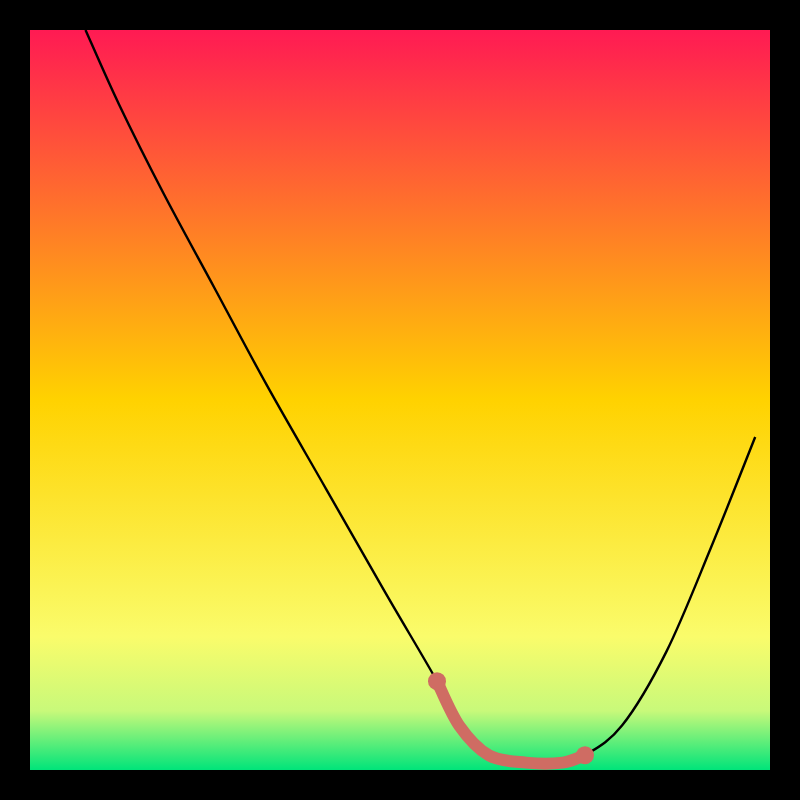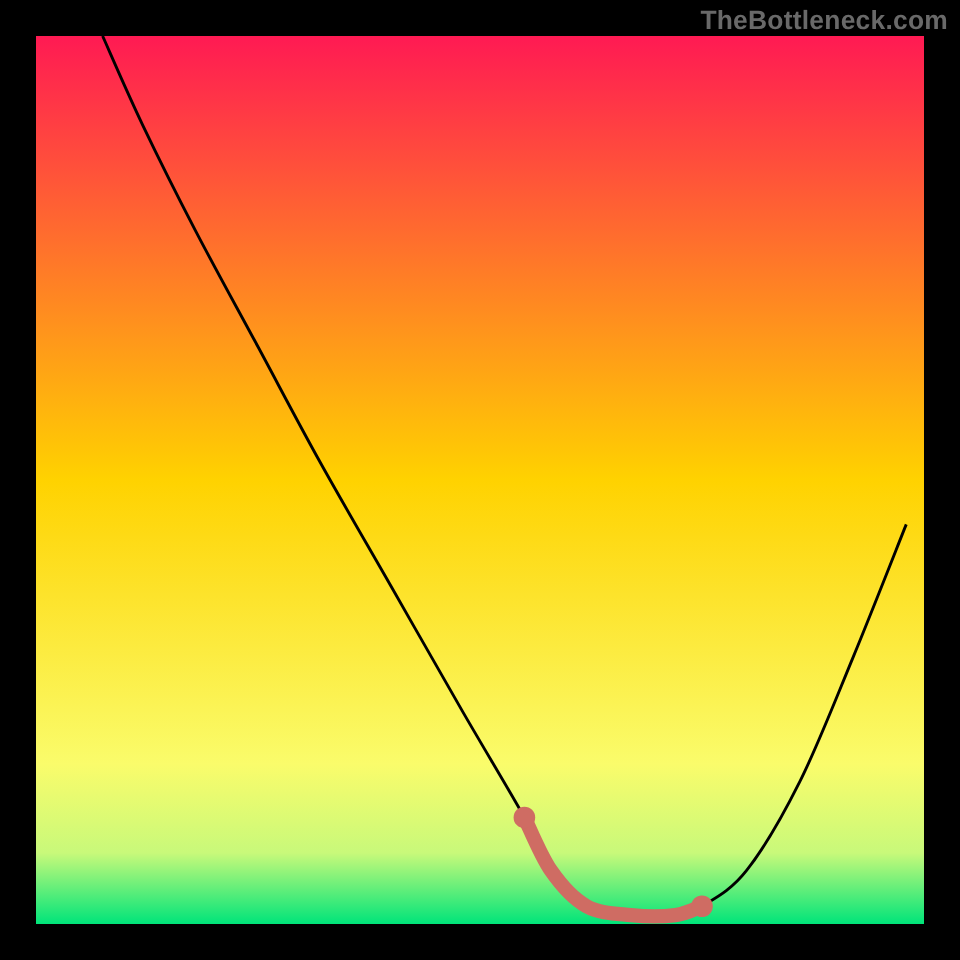--- a/index.html
+++ b/index.html
@@ -32,21 +32,20 @@
     top: 30px;
     width: 740px;
     height: 740px;
   }
 </style>
 </head>
 <body>
 
 <div class="stage">
 
-  <div class="attribution">TheBottleneck.com</div>
 
   <svg class="plot" viewBox="0 0 740 740" preserveAspectRatio="none">
     <defs>
       <linearGradient id="bg-grad" x1="0" y1="0" x2="0" y2="1">
 
       <stop offset="0%" stop-color="#ff1a53"></stop>
           <stop offset="50%" stop-color="#ffd200"></stop>
           <stop offset="82%" stop-color="#fafc6b"></stop>
           <stop offset="92%" stop-color="#c8f97a"></stop>
           <stop offset="100%" stop-color="#00e47a"></stop>

